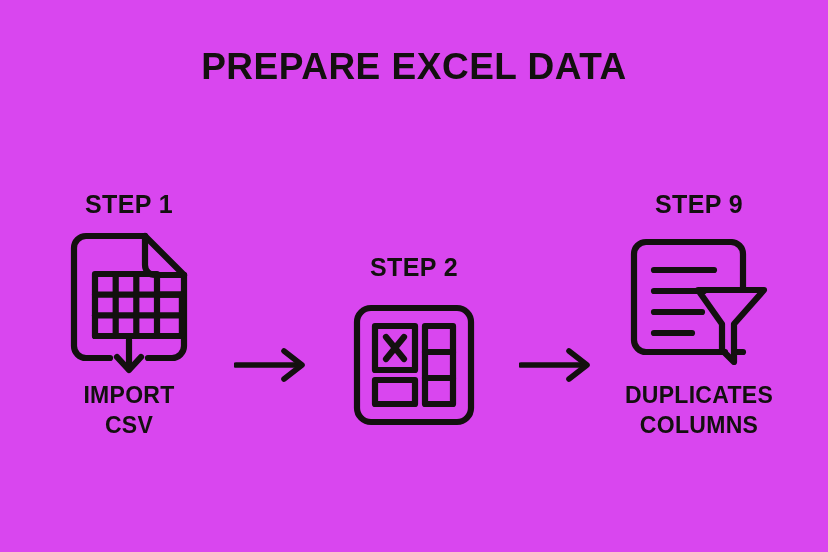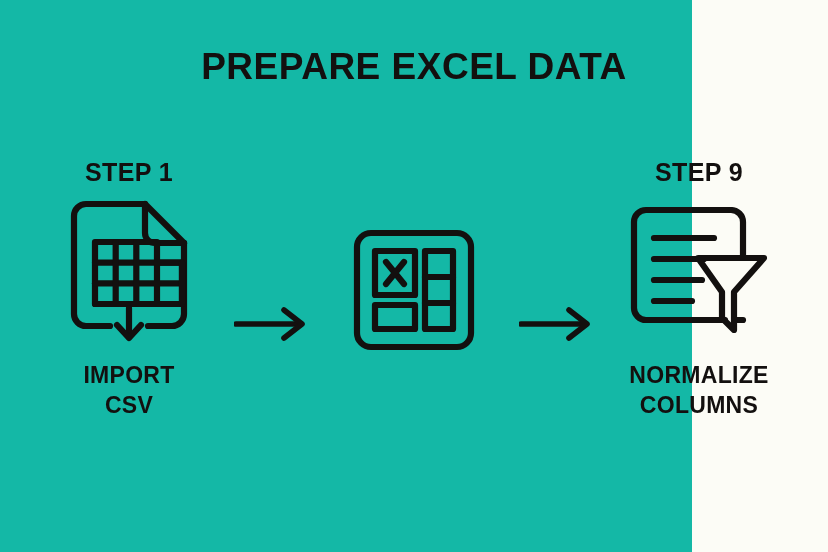--- a/index.html
+++ b/index.html
@@ -11,23 +11,23 @@
     height: 552px;
     background: #fcfcf6;
     font-family: "Liberation Sans", sans-serif;
     color: #13100f;
     overflow: hidden;
     position: relative;
   }
 
   .canvas {
     position: relative;
-    width: 692px;
+    width: 828px;
     height: 552px;
-    background: #14b8a6;
+    background: #d946ef;
   }
 
   .title {
     position: absolute;
     top: 47px;
     left: 0;
     width: 828px;
     text-align: center;
     font-size: 37px;
     font-weight: 700;
@@ -37,21 +37,21 @@
   }
 
   .steps-row {
     position: absolute;
     top: 140px;
     left: 0;
     width: 828px;
     height: 300px;
     display: flex;
     flex-direction: row;
-    align-items: center;
+    align-items: flex-end;
     justify-content: center;
   }
 
   .step {
     width: 195px;
     display: flex;
     flex-direction: column;
     align-items: center;
   }
 
@@ -71,21 +71,21 @@
     display: flex;
     align-items: center;
     justify-content: center;
   }
   .step-icon svg {
     display: block;
     overflow: visible;
   }
 
   .step-label {
-    margin-top: 16px;
+    margin-top: 4px;
     font-size: 23px;
     font-weight: 700;
     letter-spacing: 0.3px;
     line-height: 1.28;
     text-align: center;
     color: #13100f;
     white-space: pre-line;
   }
 
   .arrow {
@@ -134,20 +134,21 @@
     </div>
 
     <div class="arrow">
       <svg width="76" height="34" viewBox="0 0 76 34" fill="none" stroke="#13100f" stroke-width="5.6" stroke-linecap="round" stroke-linejoin="round">
         <path d="M2 17 H66"></path>
         <path d="M50 3 L68 17 L50 31"></path>
       </svg>
     </div>
 
     <div class="step">
+      <div class="step-heading">STEP 2</div>
       <div class="step-icon">
         <svg width="122" height="122" viewBox="0 0 122 122" fill="none" stroke="#13100f" stroke-width="6.2" stroke-linecap="round" stroke-linejoin="round">
           <rect x="4" y="4" width="114" height="114" rx="14"></rect>
 
           <rect x="22" y="22" width="40" height="44"></rect>
           <path d="M33 33 L51 55"></path>
           <path d="M51 33 L33 55"></path>
           <rect x="22" y="76" width="40" height="24"></rect>
 
           <rect x="72" y="22" width="28" height="78"></rect>
@@ -174,18 +175,18 @@
           <path d="M113 114 H105"></path>
 
           <path d="M24 32 H84"></path>
           <path d="M24 53 H74"></path>
           <path d="M24 74 H72"></path>
           <path d="M24 95 H62"></path>
 
           <path d="M68 52 H134 L104 86 V124 L92 112 V86 Z"></path>
         </svg>
       </div>
-      <div class="step-label">NORMALIZE
+      <div class="step-label">DUPLICATES
 COLUMNS</div>
     </div>
 
   </div>
 </div>
 
 </body></html>

